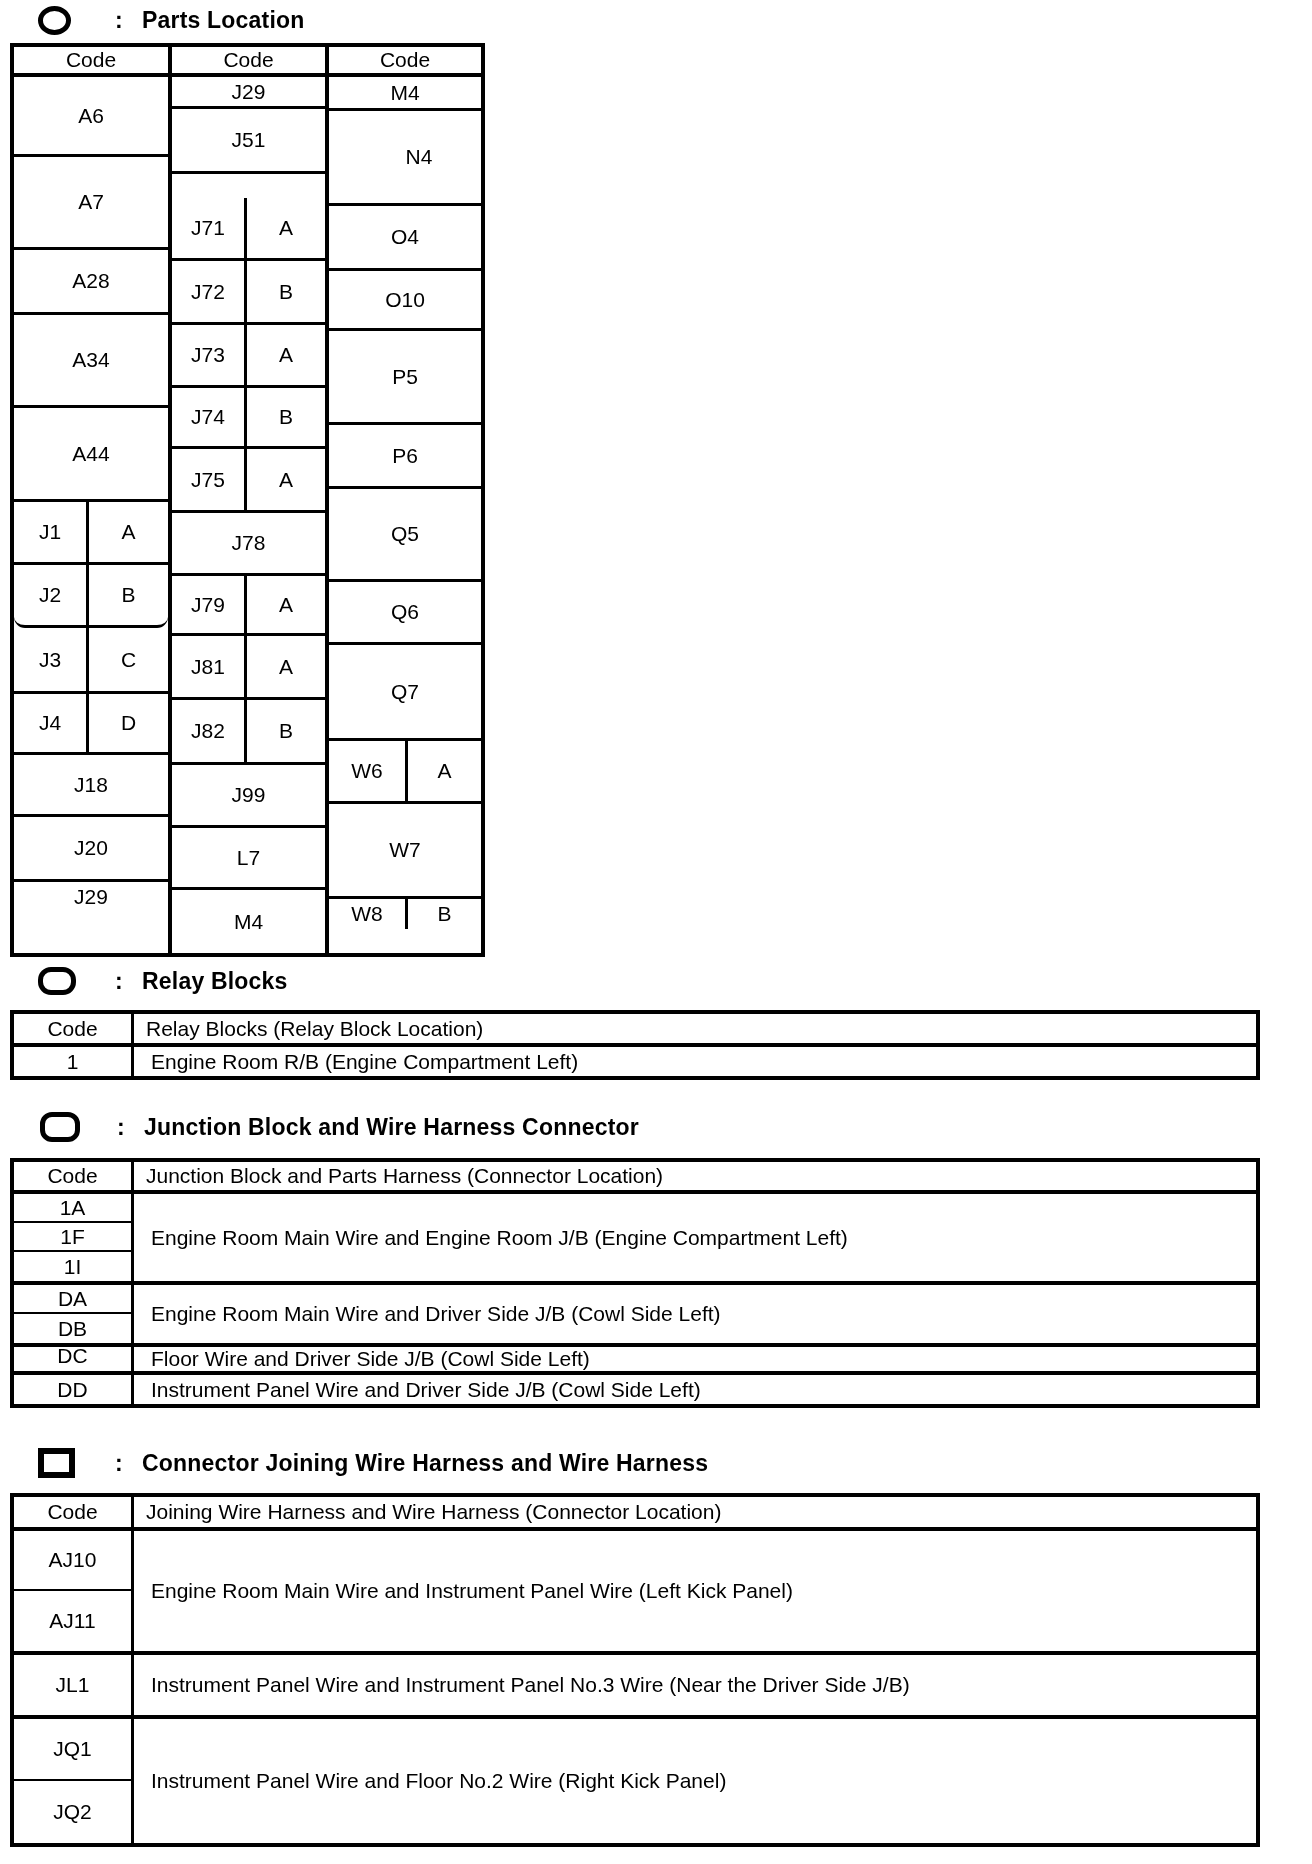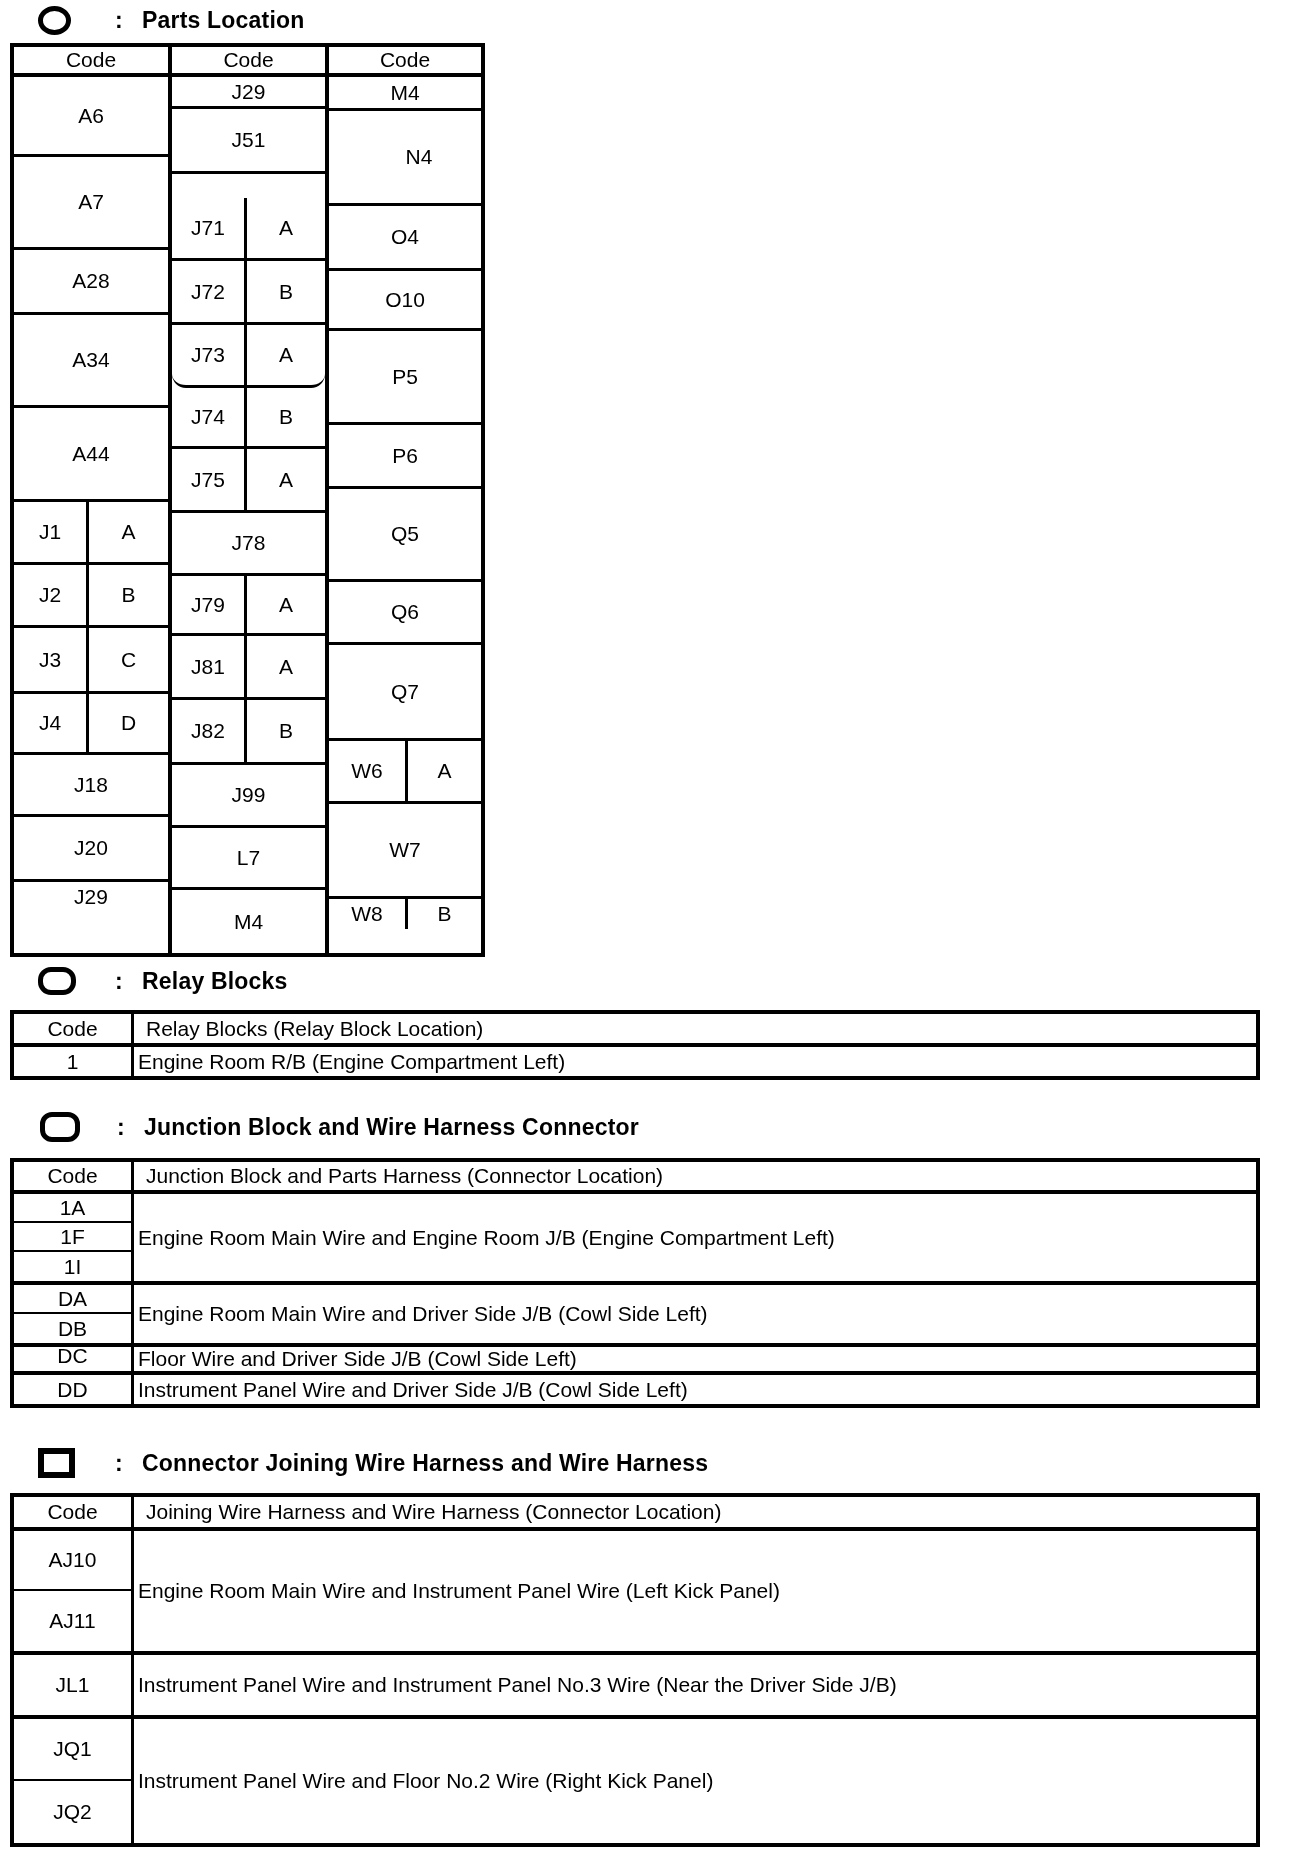--- a/index.html
+++ b/index.html
@@ -69,21 +69,21 @@
   }
   .lt-hdesc { flex: 1; display: flex; align-items: center; padding-left: 12px; font-size: 21px; }
   .lt-group { display: flex; box-sizing: border-box; border-bottom: 4px solid #000; }
   .lt-group.last { border-bottom: none; }
   .lt-codes { width: 120px; box-sizing: border-box; border-right: 3px solid #000; display: flex; flex-direction: column; }
   .lt-code-cell {
     box-sizing: border-box; border-bottom: 2px solid #000;
     display: flex; align-items: center; justify-content: center; font-size: 21px;
   }
   .lt-code-cell.last { border-bottom: none; }
-  .lt-desc-cell { flex: 1; display: flex; align-items: center; padding-left: 4px; font-size: 21px; }
+  .lt-desc-cell { flex: 1; display: flex; align-items: center; padding-left: 17px; font-size: 21px; }
 </style>
 </head>
 <body>
 
 <div class="page">
 
   <div class="sec-title" style="left:38px; top:4px;">
     <span class="sec-icon-box">
       <span class="icon circle"></span>
     </span>
@@ -96,21 +96,21 @@
         <div class="pt-header">Code</div>
         <div class="pt-row" style="height: 80px;">A6</div>
         <div class="pt-row" style="height: 93px;">A7</div>
         <div class="pt-row" style="height: 65px;">A28</div>
         <div class="pt-row" style="height: 93px;">A34</div>
         <div class="pt-row" style="height: 94px;">A44</div>
         <div class="pt-row split" style="height: 63px;">
           <div class="pt-code">J1</div>
           <div class="pt-sub">A</div>
         </div>
-        <div class="pt-row split" style="height: 63px;">
+        <div class="pt-row split" style="height: 63px; border-radius: 11px;">
           <div class="pt-code">J2</div>
           <div class="pt-sub">B</div>
         </div>
         <div class="pt-row split" style="height: 66px;">
           <div class="pt-code">J3</div>
           <div class="pt-sub">C</div>
         </div>
         <div class="pt-row split" style="height: 61px;">
           <div class="pt-code">J4</div>
           <div class="pt-sub">D</div>
@@ -124,21 +124,21 @@
         <div class="pt-row" style="height: 32px;">J29</div>
         <div class="pt-row" style="height: 65px;">J51</div>
         <div class="pt-row split" style="height: 63px; margin-top: 24px;">
           <div class="pt-code">J71</div>
           <div class="pt-sub">A</div>
         </div>
         <div class="pt-row split" style="height: 64px;">
           <div class="pt-code">J72</div>
           <div class="pt-sub">B</div>
         </div>
-        <div class="pt-row split" style="height: 63px; border-radius: 14px;">
+        <div class="pt-row split" style="height: 63px;">
           <div class="pt-code">J73</div>
           <div class="pt-sub">A</div>
         </div>
         <div class="pt-row split" style="height: 61px;">
           <div class="pt-code">J74</div>
           <div class="pt-sub">B</div>
         </div>
         <div class="pt-row split" style="height: 64px;">
           <div class="pt-code">J75</div>
           <div class="pt-sub">A</div>

